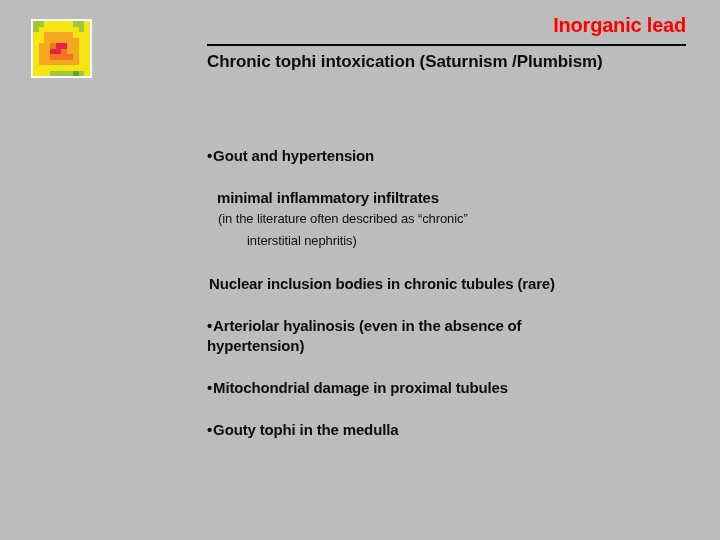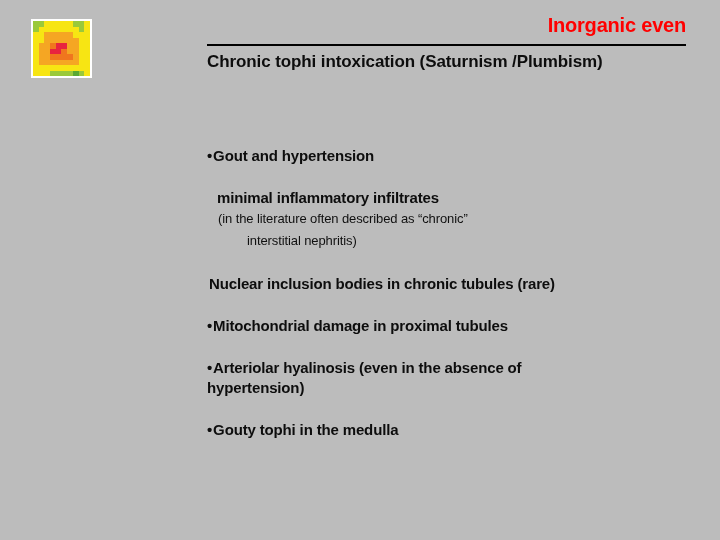--- a/index.html
+++ b/index.html
@@ -204,43 +204,43 @@
         <i style="background: rgb(154, 201, 58);"></i>
         <i style="background: rgb(154, 201, 58);"></i>
         <i style="background: rgb(154, 201, 58);"></i>
         <i style="background: rgb(154, 201, 58);"></i>
         <i style="background: rgb(90, 168, 50);"></i>
         <i style="background: rgb(154, 201, 58);"></i>
         <i style="background: rgb(247, 229, 19);"></i>
       </div>
   </div>
 
-  <div class="slide-title">Inorganic even</div>
+  <div class="slide-title">Inorganic lead</div>
 
   <div class="title-rule"></div>
 
   <div class="slide-subtitle">Chronic tophi intoxication (Saturnism /Plumbism)</div>
 
   <div class="body-block">
       <div class="blk">
         <div class="ln"><span class="bul">•</span>Gout and hypertension</div>
       </div>
       <div class="blk">
         <div class="ln cont">minimal inflammatory infiltrates</div>
         <div class="note">(in the literature often described as “chronic”</div>
         <div class="note deep">interstitial nephritis)</div>
       </div>
       <div class="blk">
         <div class="ln nobullet">Nuclear inclusion bodies in chronic tubules (rare)</div>
       </div>
       <div class="blk">
-        <div class="ln"><span class="bul">•</span>Mitochondrial damage in proximal tubules</div>
-      </div>
-      <div class="blk">
         <div class="ln"><span class="bul">•</span>Arteriolar hyalinosis (even in the absence of</div>
         <div class="ln flush">hypertension)</div>
       </div>
       <div class="blk">
+        <div class="ln"><span class="bul">•</span>Mitochondrial damage in proximal tubules</div>
+      </div>
+      <div class="blk">
         <div class="ln"><span class="bul">•</span>Gouty tophi in the medulla</div>
       </div>
     </div>
 
 </div>
 
 </body></html>

